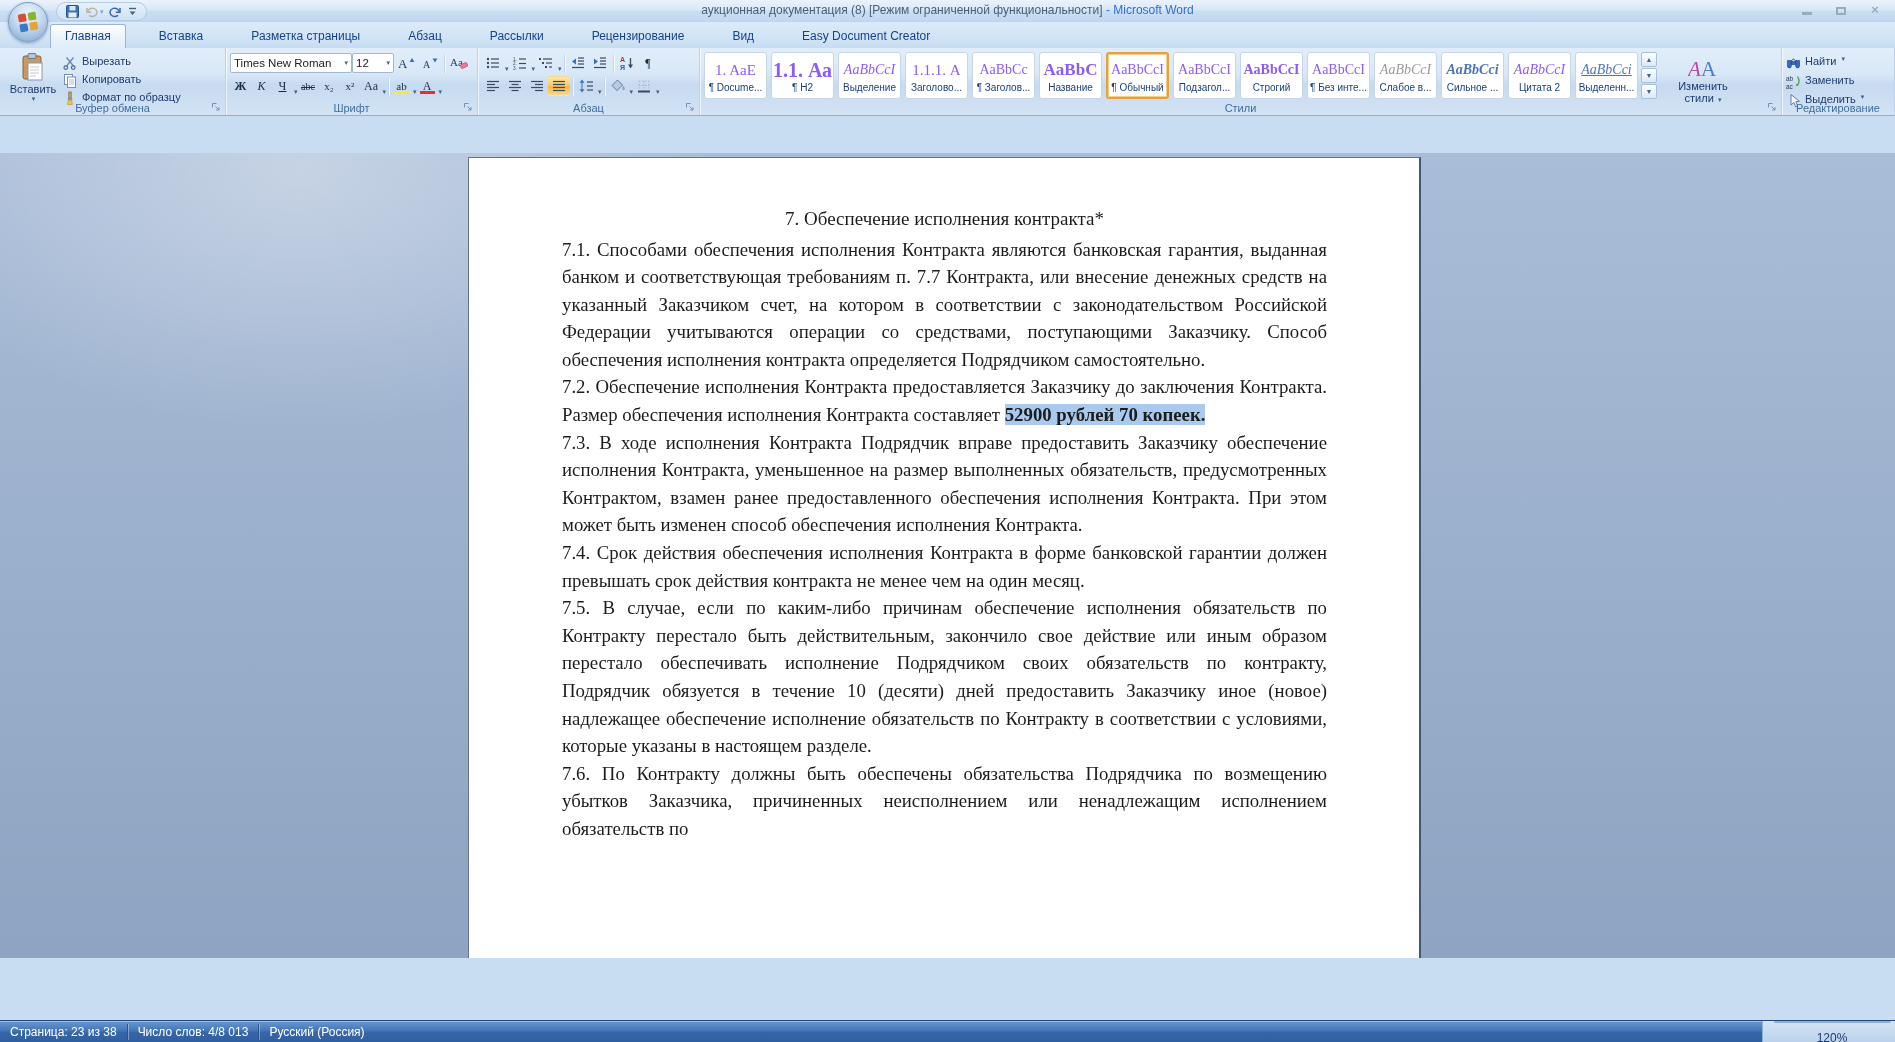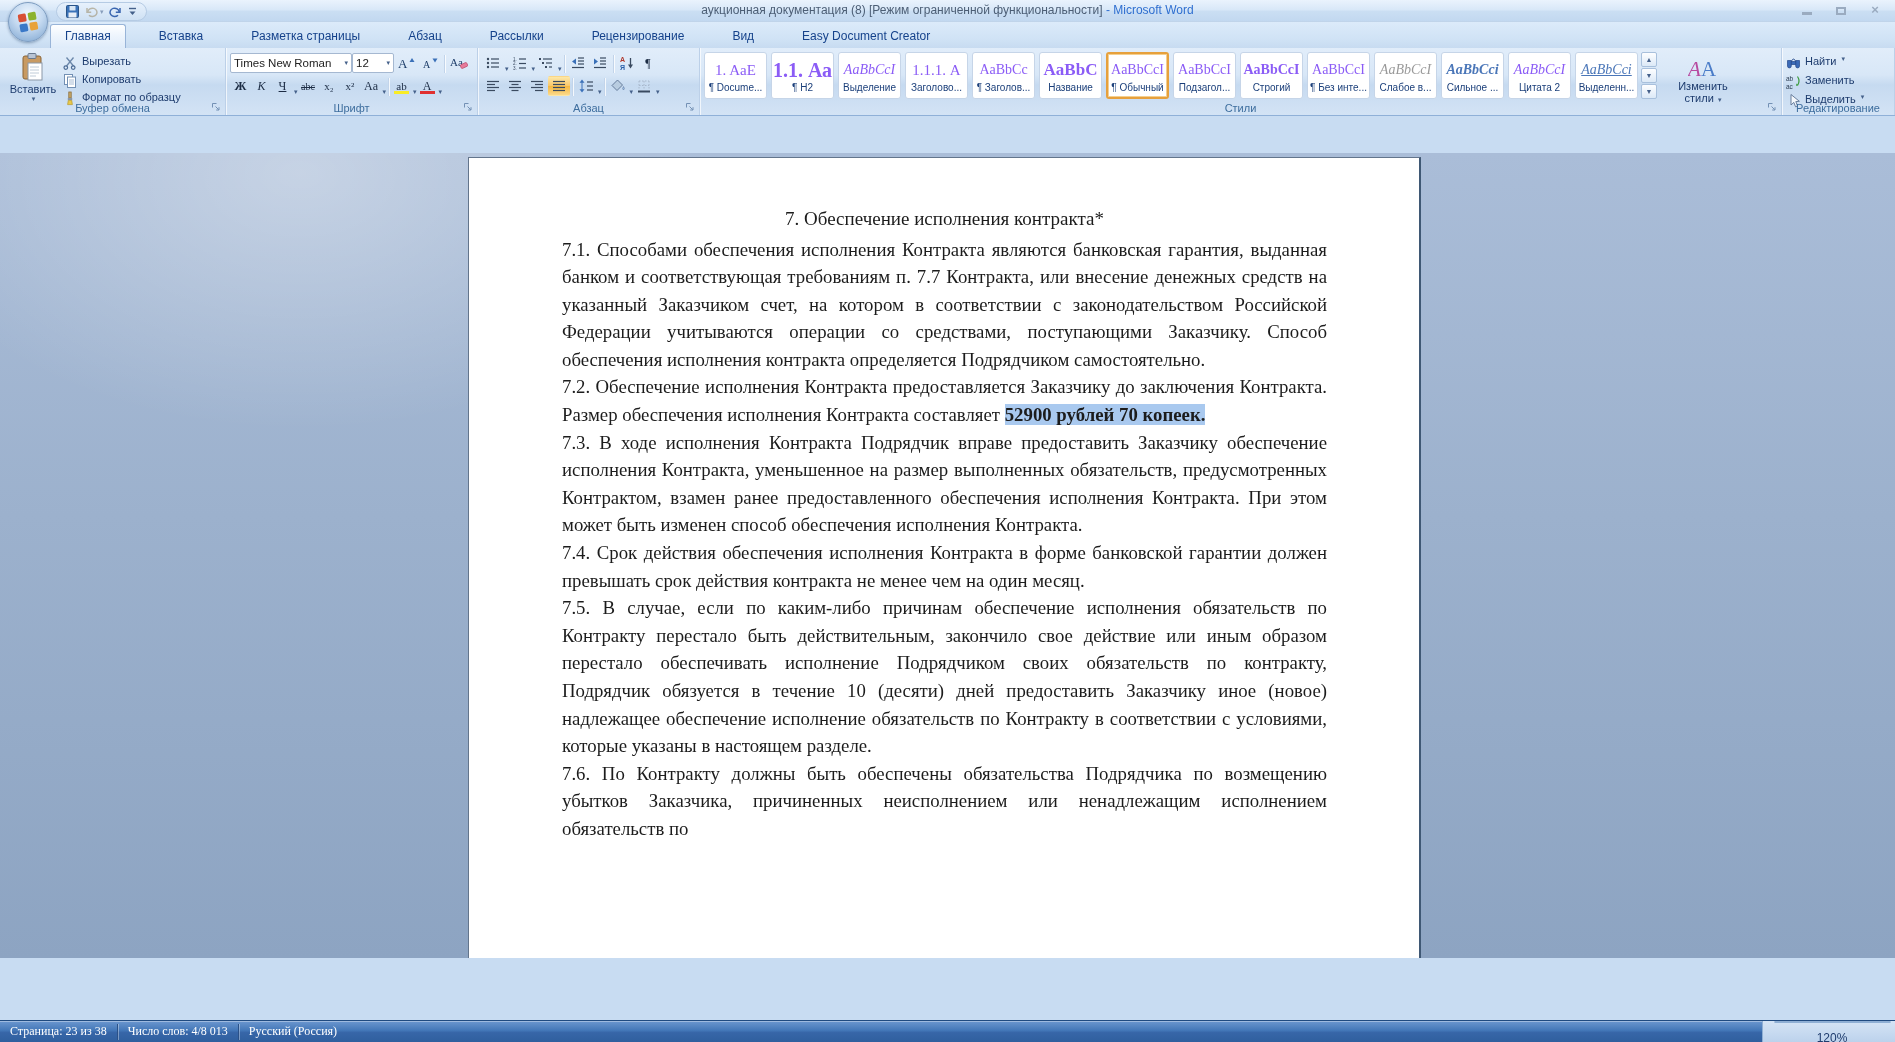--- a/index.html
+++ b/index.html
@@ -102,21 +102,21 @@
     border:1px solid #63758c; border-right:2px solid #3f5874; padding:47px 92px 0 93px; }
   .doc-heading { font-family:"Liberation Serif",serif; font-size:19px; color:#1c1c1c; text-align:center; line-height:27.5px; margin-bottom:3px; }
   .doc-body p { font-family:"Liberation Serif",serif; font-size:18.8px; color:#1c1c1c; line-height:27.6px;
     text-align:justify; text-align-last:left; }
   .hl { background:#a9c9ef;font-weight:bold; }
 
   
   .statusbar { position:absolute; left:0; bottom:0; width:100%; height:22px;
     background:linear-gradient(180deg,#6c97cf 0%,#4377b8 45%,#3766a8 55%,#2f5f9e 100%);
     border-top:1px solid #1f4a80; box-shadow:inset 0 1px 0 rgba(255,255,255,.35); display:flex; align-items:center; color:#fff; font-size:12px; }
-  .sseg { padding:0 10px; height:100%; display:flex; align-items:center; white-space:nowrap;font-family:Liberation Serif, serif; }
+  .sseg { padding:0 10px; height:100%; display:flex; align-items:center; white-space:nowrap; }
   .ssep { width:1px; height:16px; background:#2a5188; box-shadow:1px 0 0 rgba(255,255,255,.35); }
   .status-right { margin-left:auto; height:100%; display:flex; align-items:center; gap:8px; padding:0 4px 0 10px;
     background:linear-gradient(180deg,#d5e4f5,#bcd2ec); border-left:1px solid #8fafd4; color:#1e3c6e;flex-direction:column; }
   .viewbtns { display:flex; border:1px solid #8fafd4; border-radius:3px; overflow:hidden; background:linear-gradient(180deg,#f2f7fd,#d4e3f4); }
   .vbtn { width:23px; height:18px; display:flex; align-items:center; justify-content:center; border-right:1px solid #b5cbe4; }
   .vbtn:last-child { border-right:none; }
   .vbtn.active { background:linear-gradient(180deg,#fde8a8,#f6bd4d 55%,#fbd98a); }
   .zoom-label { font-size:12px; color:#1e3c6e; }
   .slider { position:relative; width:118px; height:18px; }
   .slider .track { position:absolute; left:0; right:0; top:8px; height:2px; background:#7e99bd; box-shadow:0 1px 0 rgba(255,255,255,.6); }

